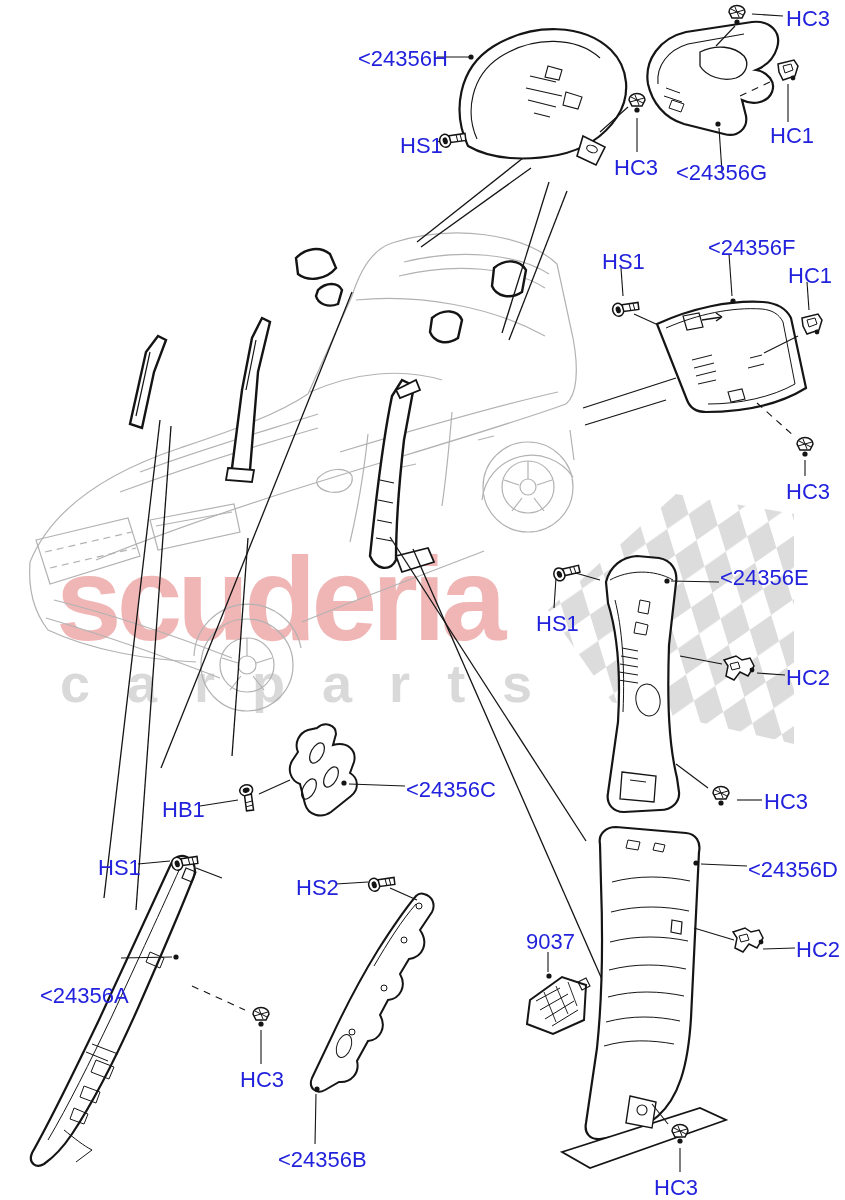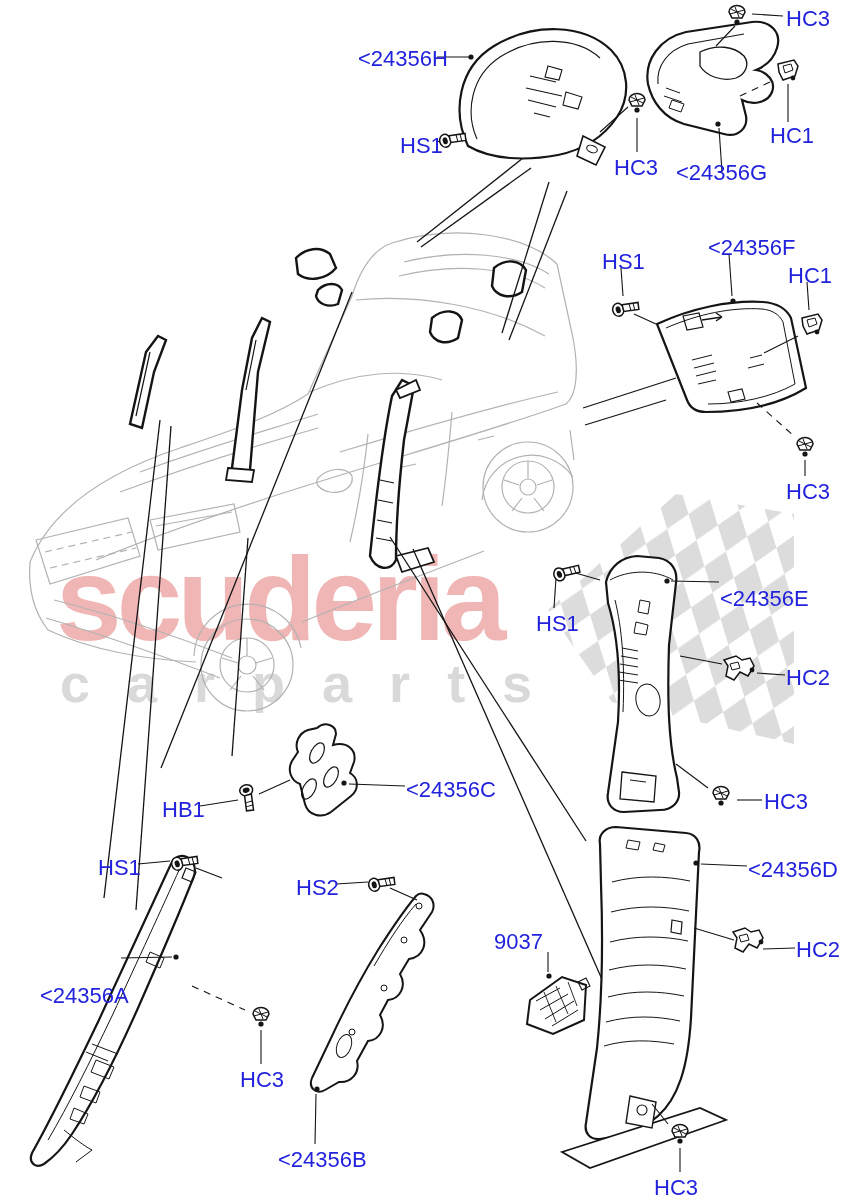--- a/index.html
+++ b/index.html
@@ -285,27 +285,27 @@
   <span class="lbl" style="left:400px;top:133px">HS1</span>
   <span class="lbl" style="left:614px;top:155px">HC3</span>
   <span class="lbl" style="left:786px;top:6px">HC3</span>
   <span class="lbl" style="left:676px;top:160px">&lt;24356G</span>
   <span class="lbl" style="left:770px;top:123px">HC1</span>
   <span class="lbl" style="left:602px;top:249px">HS1</span>
   <span class="lbl" style="left:708px;top:235px">&lt;24356F</span>
   <span class="lbl" style="left:788px;top:263px">HC1</span>
   <span class="lbl" style="left:786px;top:479px">HC3</span>
   <span class="lbl" style="left:536px;top:611px">HS1</span>
-  <span class="lbl" style="left:720px;top:586px">&lt;24356E</span>
+  <span class="lbl" style="left:720px;top:565px">&lt;24356E</span>
   <span class="lbl" style="left:786px;top:665px">HC2</span>
   <span class="lbl" style="left:764px;top:789px">HC3</span>
   <span class="lbl" style="left:162px;top:797px">HB1</span>
   <span class="lbl" style="left:406px;top:777px">&lt;24356C</span>
   <span class="lbl" style="left:98px;top:855px">HS1</span>
   <span class="lbl" style="left:40px;top:983px">&lt;24356A</span>
   <span class="lbl" style="left:296px;top:875px">HS2</span>
   <span class="lbl" style="left:240px;top:1067px">HC3</span>
   <span class="lbl" style="left:278px;top:1147px">&lt;24356B</span>
-  <span class="lbl" style="left:494px;top:929px">9037</span>
+  <span class="lbl" style="left:526px;top:929px">9037</span>
   <span class="lbl" style="left:748px;top:857px">&lt;24356D</span>
   <span class="lbl" style="left:796px;top:937px">HC2</span>
   <span class="lbl" style="left:654px;top:1175px">HC3</span>
 </div>
 
 </body></html>

